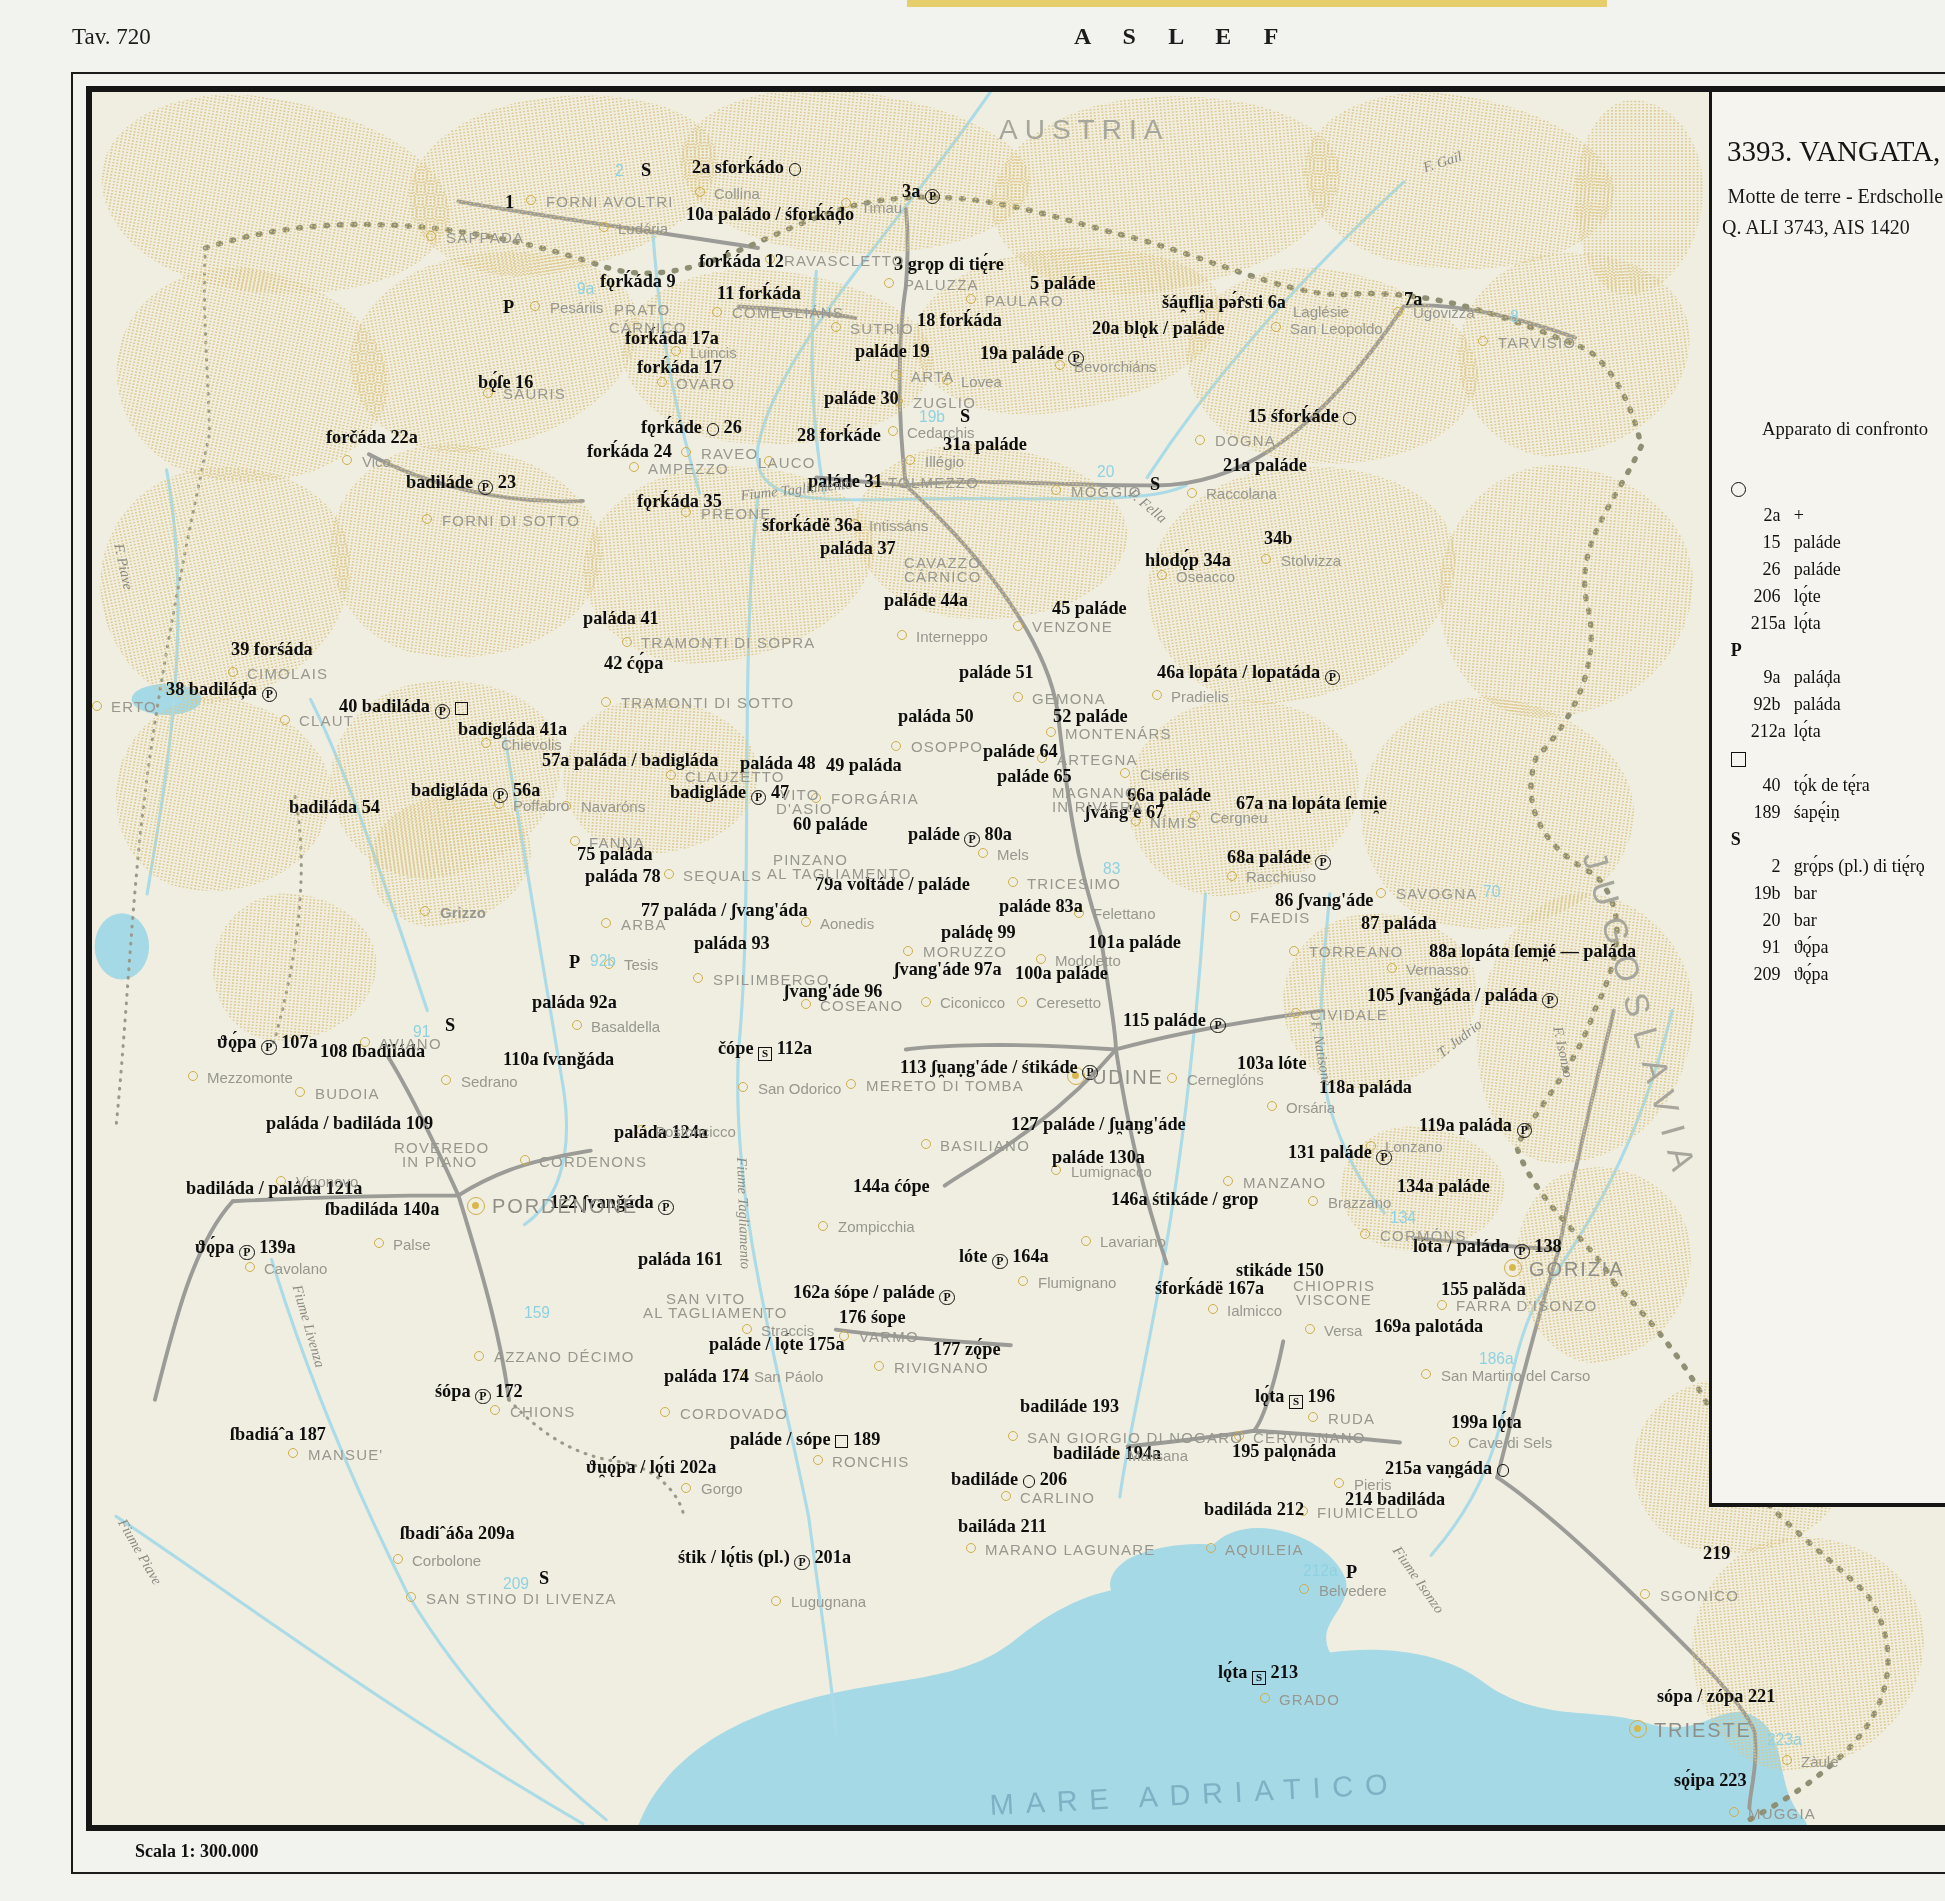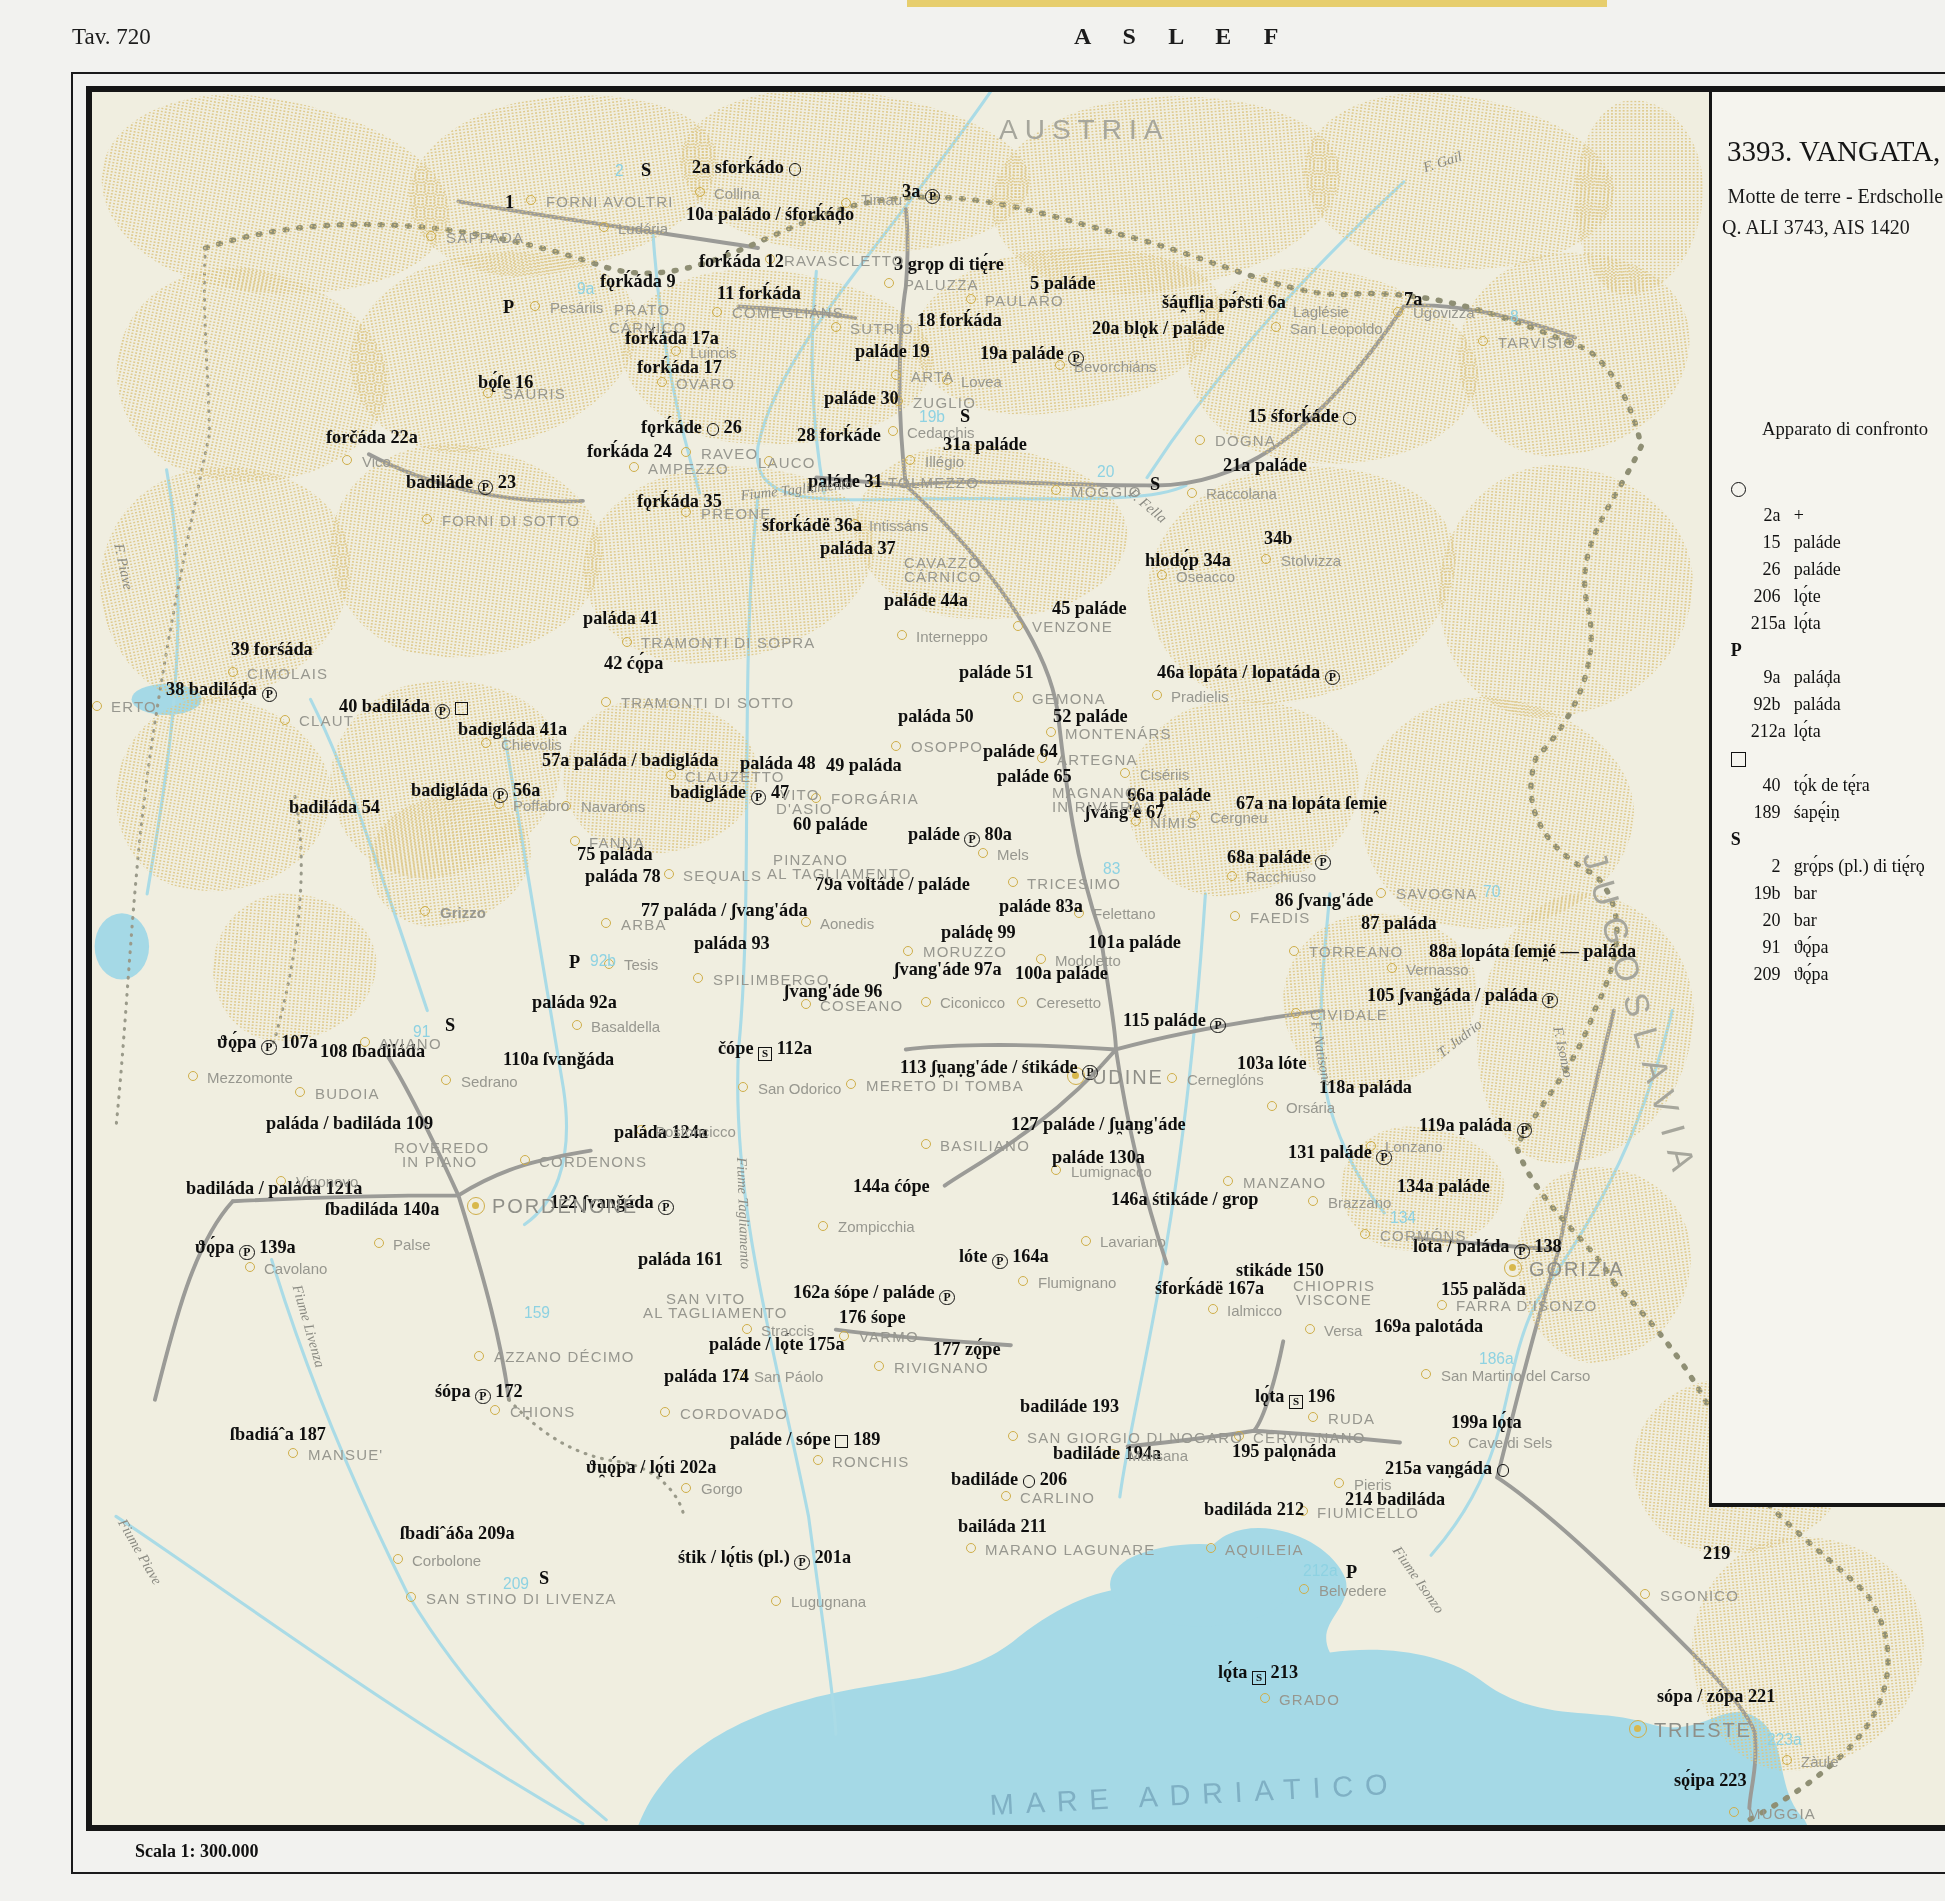--- a/index.html
+++ b/index.html
@@ -441,21 +441,21 @@
         <div class="lbl w" style="left: 306px; top: 1284px; transform: rotate(74deg); transform-origin: left top;">Fiume Livenza</div>
         <div class="lbl w" style="left: 751px; top: 1158px; transform: rotate(88deg); transform-origin: left top;">Fiume Tagliamento</div>
         <div class="lbl w" style="left: 1325px; top: 1021px; transform: rotate(80deg); transform-origin: left top;">F. Natisone</div>
         <div class="lbl w" style="left: 1435px; top: 1049px; transform: rotate(-38deg); transform-origin: left top;">T. Judrio</div>
         <div class="lbl w" style="left: 1567px; top: 1026px; transform: rotate(78deg); transform-origin: left top;">F. Isonzo</div>
         <div class="lbl w" style="left: 1404px; top: 1544px; transform: rotate(55deg); transform-origin: left top;">Fiume Isonzo</div>
         <div class="lbl w" style="left: 130px; top: 1517px; transform: rotate(60deg); transform-origin: left top;">Fiume Piave</div>
         <div class="lbl t" style="left: 715px; top: 186px;">Collina</div>
         <div class="lbl u" style="left: 547px; top: 194px;">FORNI AVOLTRI</div>
         <div class="lbl u" style="left: 447px; top: 230px;">SAPPADA</div>
-        <div class="lbl t" style="left: 862px; top: 192px;">Timau</div>
+        <div class="lbl t" style="left: 862px; top: 200px;">Timau</div>
         <div class="lbl t" style="left: 619px; top: 221px;">Ludária</div>
         <div class="lbl t" style="left: 551px; top: 300px;">Pesáriis</div>
         <div class="lbl u" style="left: 615px; top: 302px;">PRATO</div>
         <div class="lbl u" style="left: 610px; top: 320px;">CÁRNICO</div>
         <div class="lbl u" style="left: 785px; top: 253px;">RAVASCLETTO</div>
         <div class="lbl u" style="left: 733px; top: 305px;">COMEGLIÁNS</div>
         <div class="lbl u" style="left: 905px; top: 277px;">PALUZZA</div>
         <div class="lbl u" style="left: 986px; top: 293px;">PAULARO</div>
         <div class="lbl u" style="left: 851px; top: 321px;">SUTRIO</div>
         <div class="lbl t" style="left: 691px; top: 345px;">Luincis</div>

